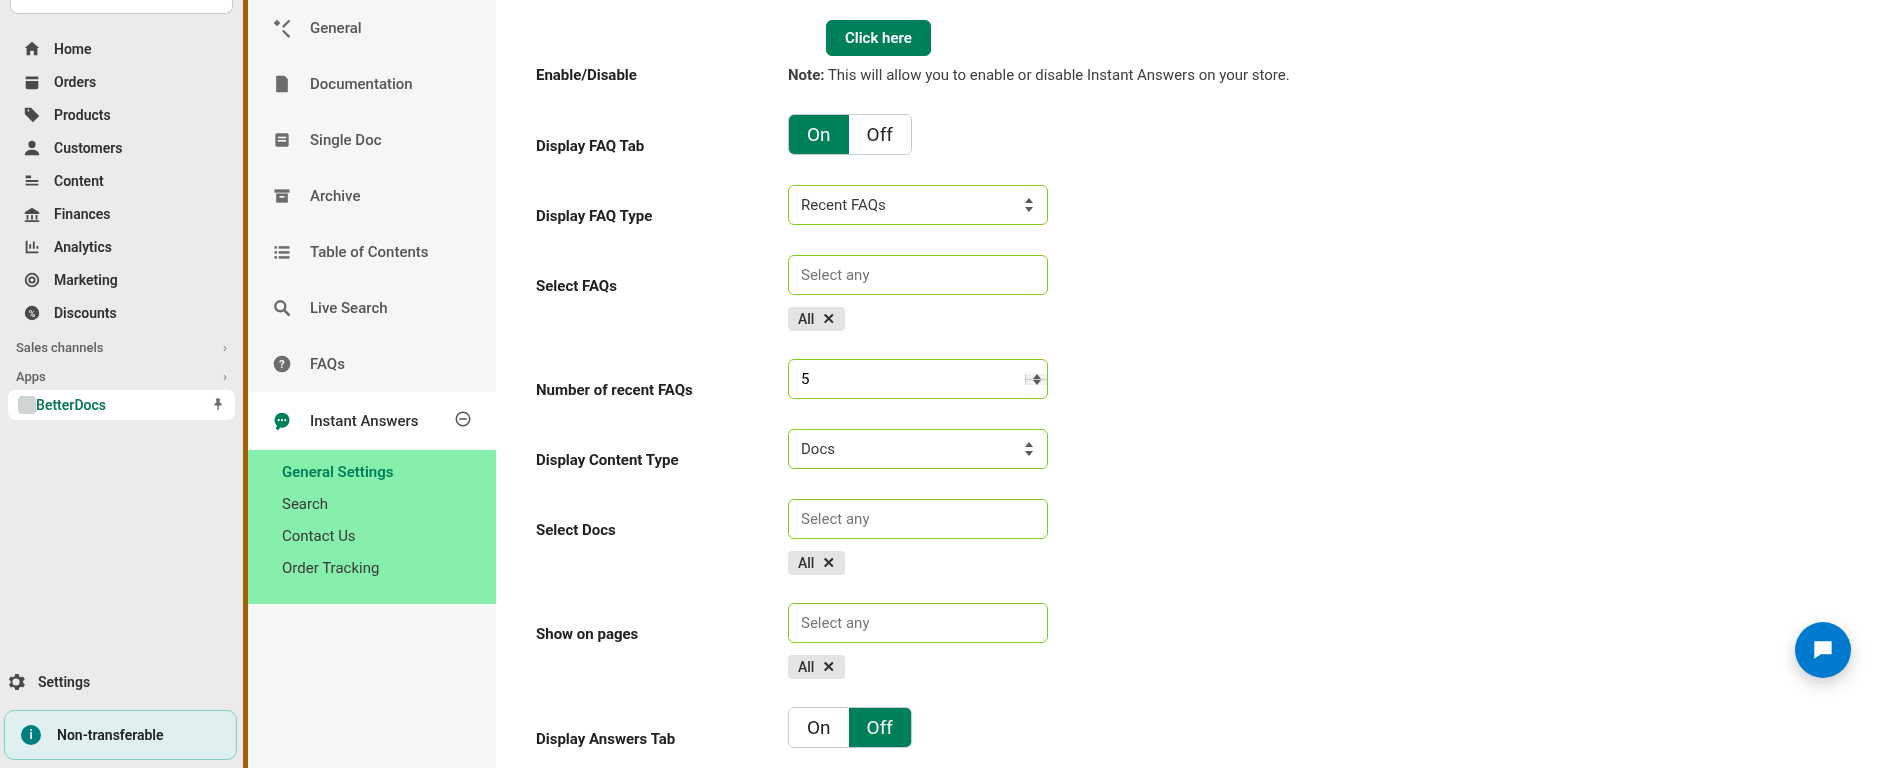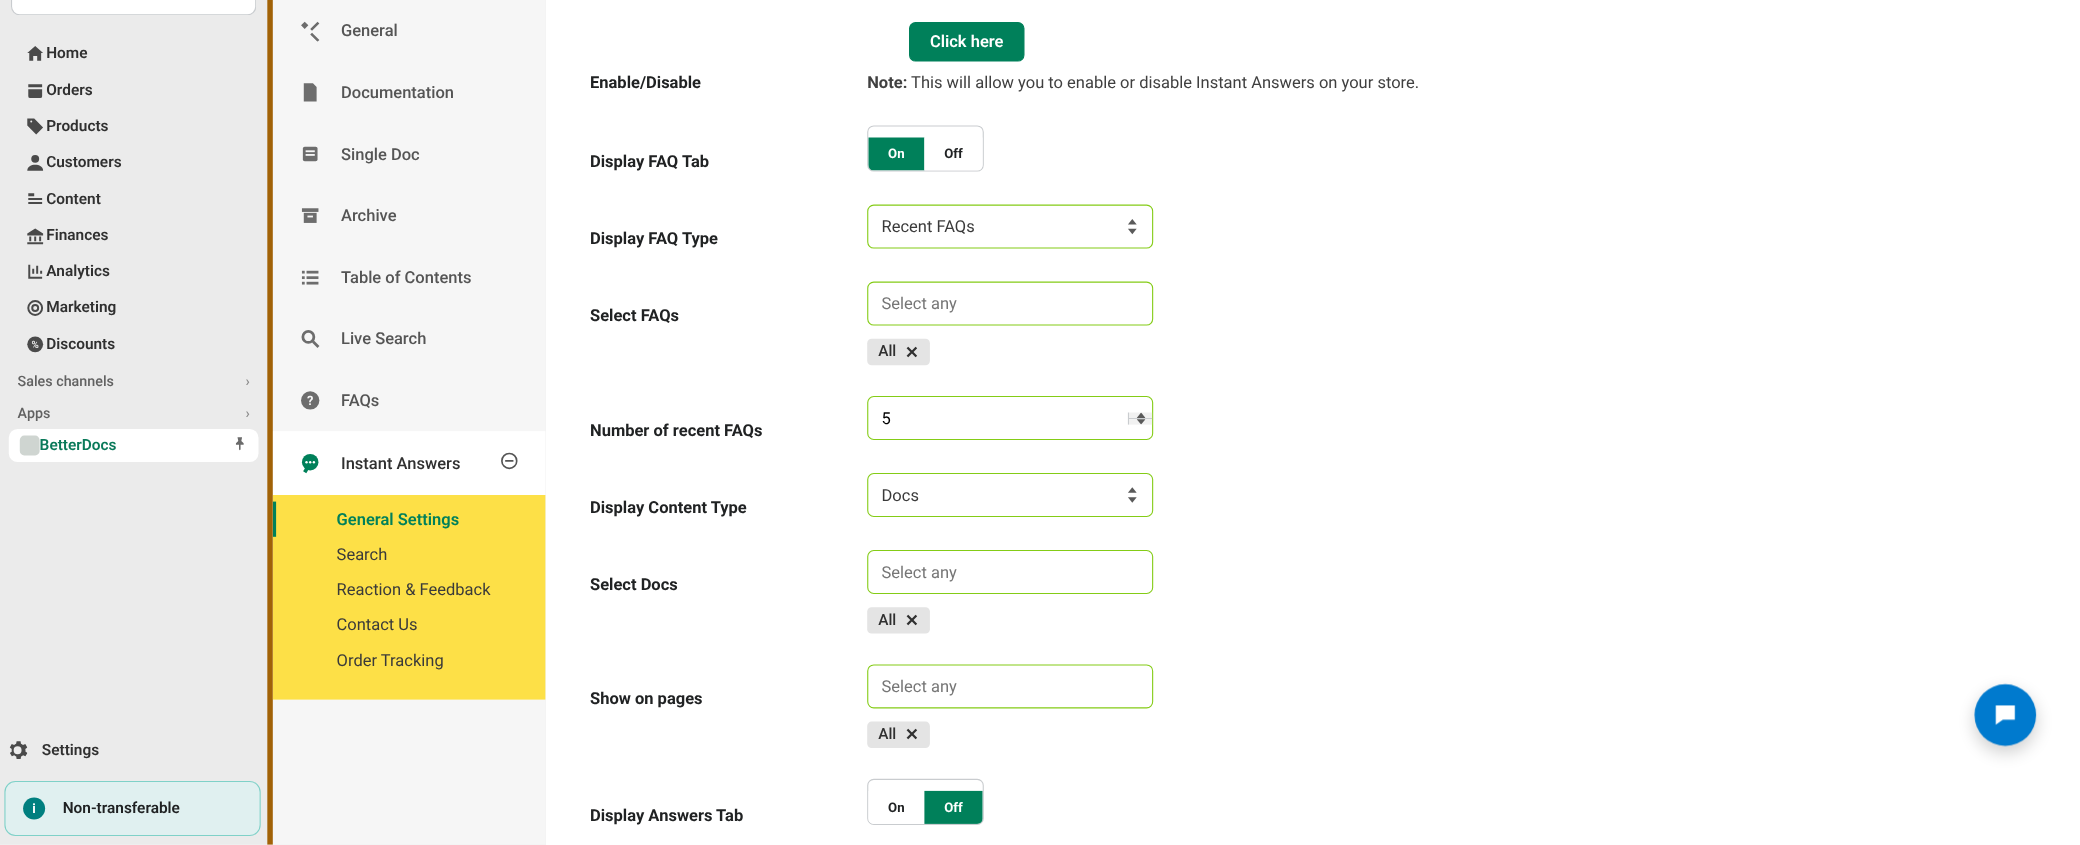--- a/index.html
+++ b/index.html
@@ -20,20 +20,21 @@
     margin: 0 10px 18px 10px;
     border: 1px solid #c9cccf;
     border-top: none;
     border-radius: 0 0 8px 8px;
     background: #fff;
   }
   .nav-list { list-style: none; padding: 0 2px; }
   .nav-item {
     display: flex;
     align-items: center;
+    gap: 12px;
     padding: 6px 14px;
     margin: 1px 6px;
     border-radius: 8px;
     cursor: pointer;
     font-weight: 600;
     font-size: 14px;
     color: #303030;
   }
   .nav-icon { width: 20px; height: 20px; display:flex;align-items:center;justify-content:center; color:#4a4a4a; }
   .nav-icon svg { width: 18px; height: 18px; }
@@ -93,22 +94,22 @@
     padding:18px 24px;
     font-size:15px;font-weight:500;color:#555;
     cursor:pointer;
   }
   .app-nav-item.active-parent { background:#fff; color:#303030; position:relative; }
   .app-nav-item .collapse-icon { margin-left:auto; color:#555; }
   .app-nav-icon { width:20px;height:20px;display:flex;align-items:center;justify-content:center;color:#6d6d6d; }
   .app-nav-icon svg{width:20px;height:20px;}
   .sub-list {
     list-style:none;
-    background:#fde047;
-    padding: 6px 0 20px 58px;
+    background:#86efac;
+    padding: 6px 0 20px 34px;
   }
   .sub-item {
     padding: 7px 0;
     font-size:15px;
     color:#3a3a3a;
     cursor:pointer;
   }
   .sub-item.active {
     color:#00805a;
     font-weight:600;
@@ -159,26 +160,25 @@
   .note b { font-weight:700; }
 
   .toggle {
     display:inline-flex;
     border:1px solid #c9cccf;
     border-radius:6px;
     overflow:hidden;
   }
   .toggle span {
     padding:8px 18px;
-    font-weight:700;
-    font-size:12px;
+    font-weight:400;
+    font-size:19px;
     cursor:pointer;
     background:#fff;
     color:#202223;
-    margin-top:10px;
   }
   .toggle span.sel {
     background:#00805a;color:#fff;
   }
 
   .select-box, .text-combo, .number-box {
     width: 260px;
     border:1px solid #84cc16;
     border-radius:6px;
     background:#fff;
@@ -432,21 +432,20 @@
         </span>
       <span>Instant Answers</span>
       <span class="collapse-icon"><svg width="18" height="18" viewBox="0 0 24 24" fill="none" stroke="currentColor" stroke-width="2">
             <circle cx="12" cy="12" r="9"></circle>
             <line x1="7" y1="12" x2="17" y2="12"></line>
           </svg></span>
     </div>
     <ul class="sub-list">
       <li class="sub-item active"><span>General Settings</span></li>
       <li class="sub-item"><span>Search</span></li>
-      <li class="sub-item"><span>Reaction &amp; Feedback</span></li>
       <li class="sub-item"><span>Contact Us</span></li>
       <li class="sub-item"><span>Order Tracking</span></li>
     </ul>
   </nav>
 
   <main class="main">
 
     <div class="field-row">
       <div class="field-label">Enable/Disable</div>
       <div class="field-control">

